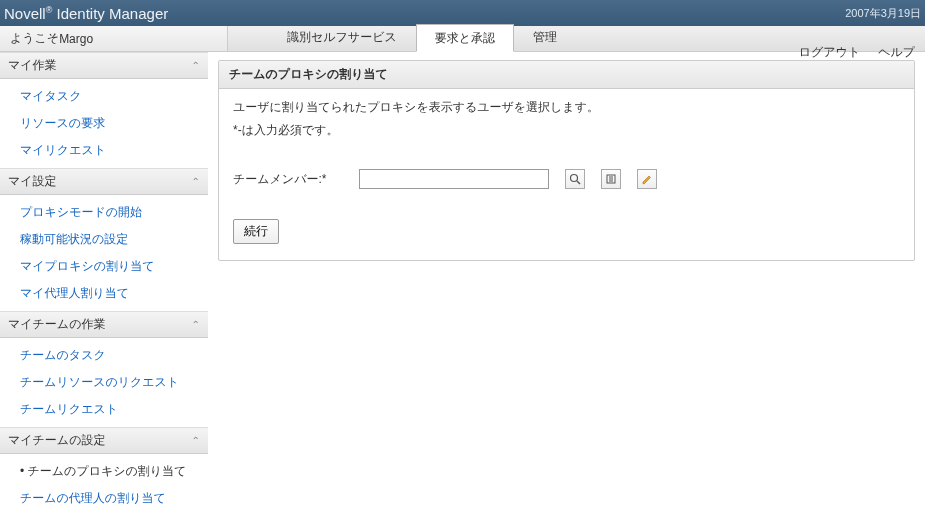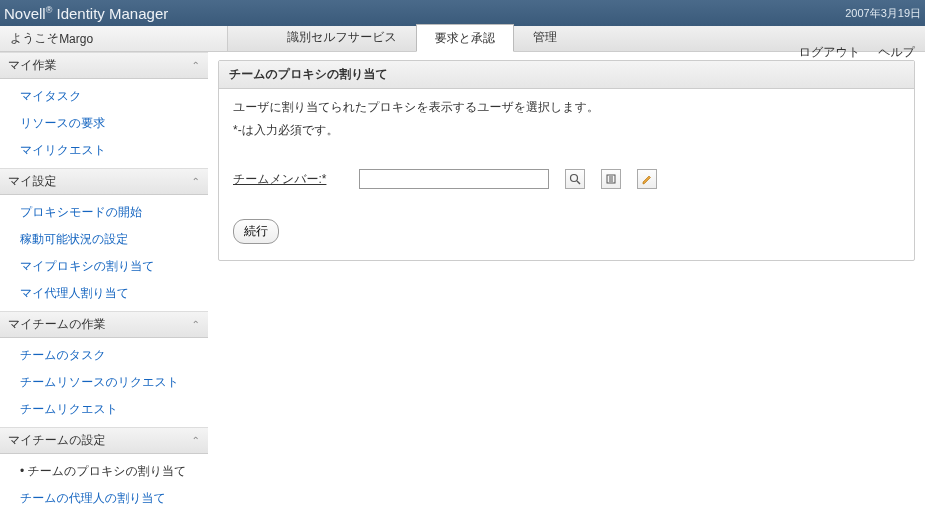--- a/index.html
+++ b/index.html
@@ -20,25 +20,25 @@
   .nav-items { padding: 4px 0; }
   .nav-item { padding: 5px 20px; color: #1565c0; cursor: pointer; font-size: 12px; }
   .nav-item.active { color: #333; font-weight: normal; }
   .nav-item.active::before { content: "• "; color: #333; }
   .content { flex: 1; padding: 8px 10px; }
   .panel { border: 1px solid #ccc; border-radius: 2px; }
   .panel-header { background: linear-gradient(#f4f4f4, #e6e6e6); border-bottom: 1px solid #ccc; padding: 5px 10px; font-weight: bold; font-size: 12px; }
   .panel-body { padding: 10px 14px 16px; }
   .instruction { font-size: 12px; margin-bottom: 6px; }
   .required-note { font-size: 12px; margin-bottom: 30px; }
-  .form-row { display: flex; align-items: center; gap: 16px; margin-bottom: 30px; text-decoration: underline; }
+  .form-row { display: flex; align-items: center; gap: 16px; margin-bottom: 30px; }
   .form-label { font-size: 12px; width: 110px; }
   .text-input { width: 190px; height: 20px; border: 1px solid #999; font-size: 12px; padding: 1px 3px; }
   .icon-btn { width: 20px; height: 20px; border: 1px solid #aaa; background: linear-gradient(#fdfdfd,#eee); display: inline-flex; align-items: center; justify-content: center; cursor: pointer; font-size: 11px; }
-  .btn { border: 1px solid #999; background: linear-gradient(#fdfdfd,#eee); padding: 3px 10px; font-size: 12px; cursor: pointer; border-radius: 11px; }
+  .btn { border: 1px solid #999; background: linear-gradient(#fdfdfd,#eee); padding: 3px 10px; font-size: 12px; cursor: pointer; border-radius: 2px; }
   .reg-mark { font-size: 9px; vertical-align: super; }
 </style>
 </head>
 <body>
 
 <div class="header">
   <div class="header-title">
     <span>Novell</span><span class="reg-mark">®</span><span> Identity Manager</span>
   </div>
   <div class="header-date">2007年3月19日</div>

